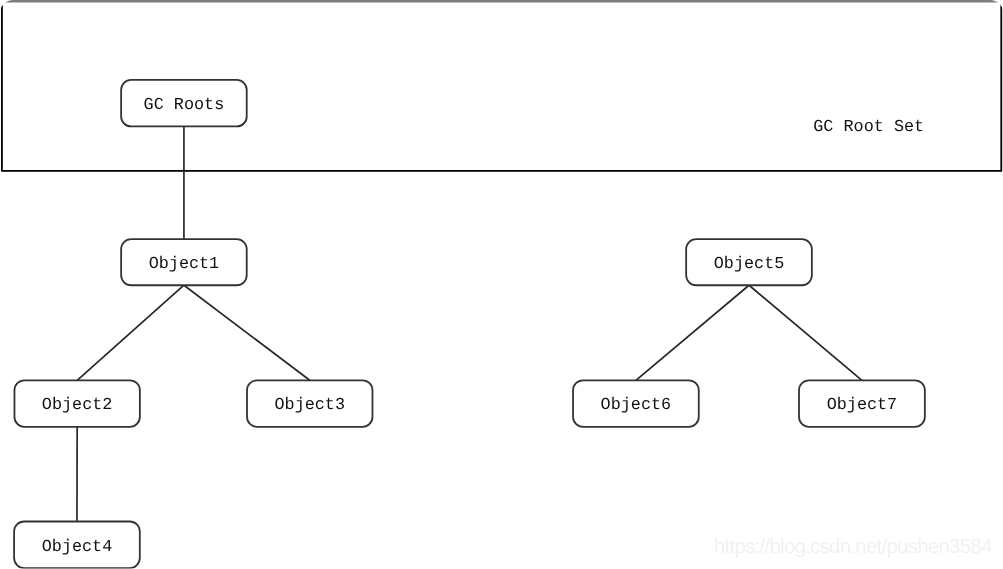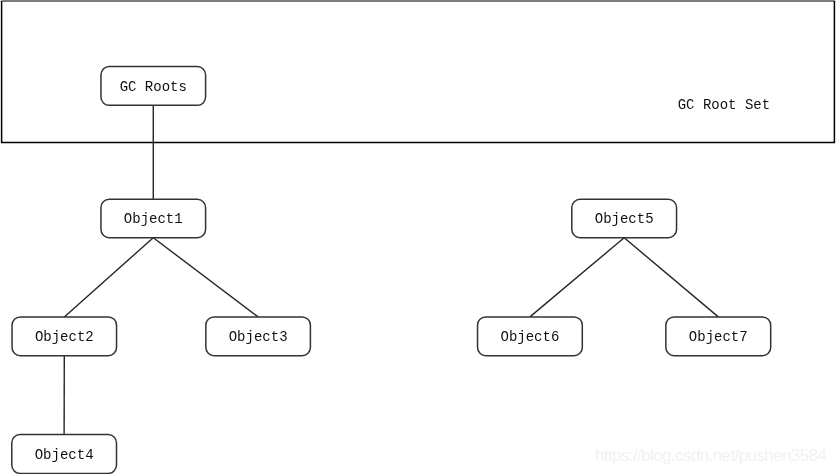--- a/index.html
+++ b/index.html
@@ -13,20 +13,21 @@
     height: 474px;
     overflow: hidden;
     font-family: "Liberation Mono", monospace;
   }
   #canvas {
     position: relative;
     width: 836px;
     height: 474px;
     background: #ffffff;
     overflow: hidden;
+    border-radius: 11px;
   }
   #diagram {
     position: absolute;
     left: 0;
     top: 0;
   }
   .node-label {
     font-family: "Liberation Mono", monospace;
     font-size: 14px;
     fill: #111111;

